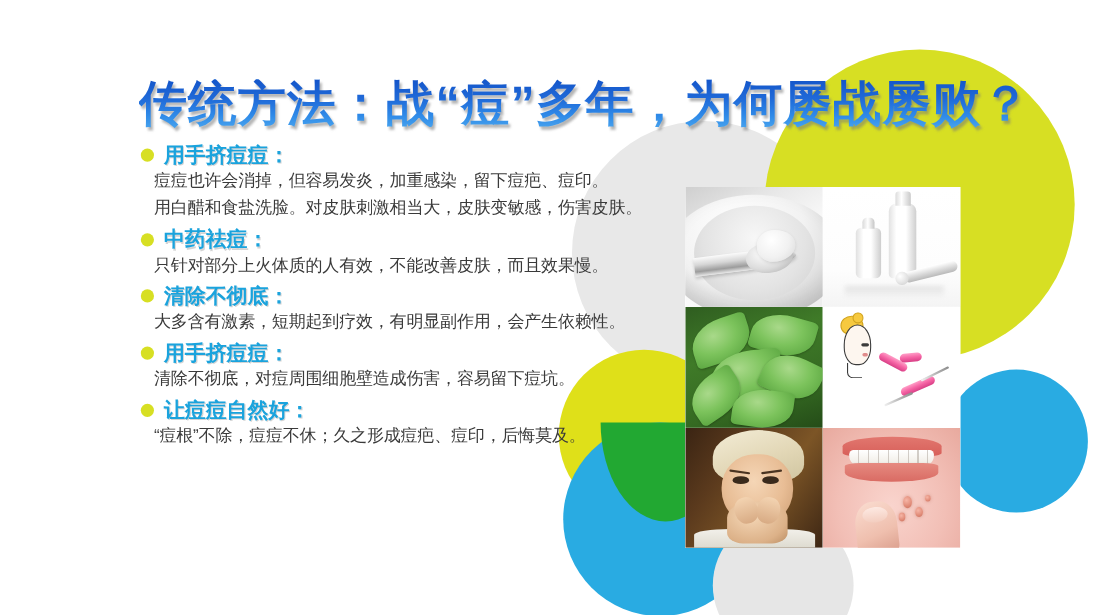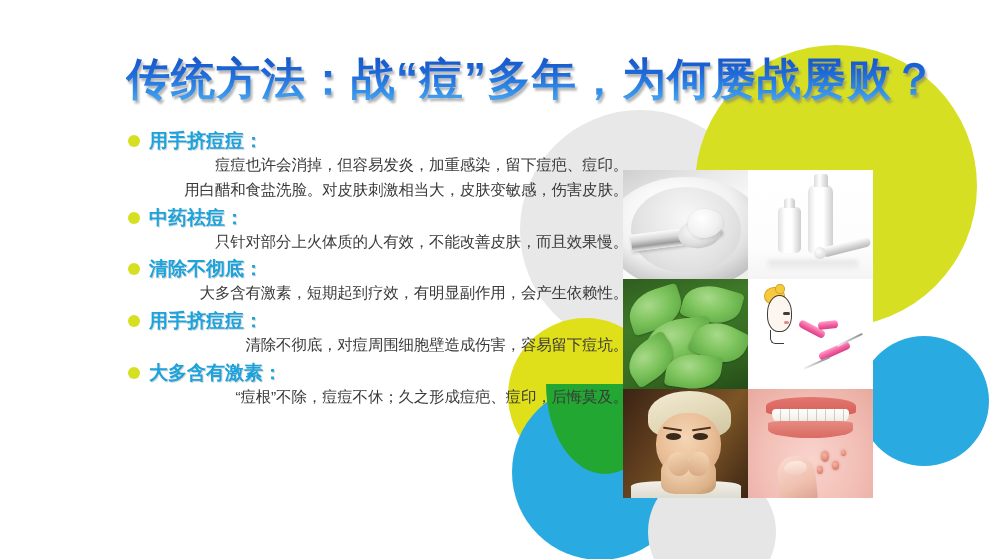--- a/index.html
+++ b/index.html
@@ -14,42 +14,42 @@
   #c-gray-top   { left:520px; top:110px; width:240px; height:240px; background:#e8e8e8; }
   #c-yellow-big { left:695px; top:45px;  width:282px; height:282px; background:#d7df23; }
   #c-yellow-mid { left:508px; top:318px; width:155px; height:155px; background:#dfe019; }
   #c-cyan-left  { left:512px; top:384px; width:176px; height:176px; background:#29abe2; }
   #c-green-ovl  { left:546px; top:384px; width:118px; height:90px;  background:#22a832;
                   border-radius:50% 50% 50% 50%/ 0 0 100% 100%; }
   #c-cyan-right { left:859px; top:336px; width:130px; height:130px; background:#29abe2; }
   #c-gray-bot   { left:648px; top:468px; width:128px; height:128px; background:#e6e6e6; }
 
   
-  #title-wrap { position:absolute; left:126px; top:56px; z-index:40; }
+  #title-wrap { position:absolute; left:126px; top:72px; z-index:40; }
   #page-title {
     font-size:44px; font-weight:bold; letter-spacing:1px; line-height:1.05;
     white-space:nowrap;
     background:linear-gradient(180deg,#1455c9 0%,#1f69d8 38%,#2f8ae8 72%,#4aa6ef 100%);
     -webkit-background-clip:text; background-clip:text; color:transparent;
     -webkit-text-fill-color:transparent;
     filter:drop-shadow(2px 3px 1px rgba(120,120,120,.55));
   }
 
   
   #bullets { position:absolute; left:128px; top:128px; width:500px; z-index:40; }
   .b-item { margin-bottom:5px; }
   .b-head { display:flex; align-items:center; gap:9px; margin-bottom:1px; }
   .b-dot  { width:12px; height:12px; border-radius:50%; background:#d7df23; flex:0 0 auto; }
   .b-title{
     font-size:19px; font-weight:bold; color:#1aa3dd; white-space:nowrap;
     text-shadow:1px 1px 0 rgba(160,160,160,.45);
   }
   .b-body {
     font-size:15.5px; color:#3a3a3a; line-height:1.28; white-space:nowrap;
-    margin-left:1px; letter-spacing:-.2px;text-align:right;
+    margin-left:12px; letter-spacing:-.2px;
   }
 
   
   #photo-grid {
     position:absolute; left:623px; top:170px; width:250px; height:328px;
     display:grid; grid-template-columns:1fr 1fr; grid-template-rows:1fr 1fr 1fr;
     background:#ffffff; z-index:45;
   }
   .cell { position:relative; overflow:hidden; background:#ffffff; }
 
@@ -233,21 +233,21 @@
       <span class="b-dot"></span>
       <span class="b-title">用手挤痘痘：</span>
     </div>
     <div class="b-body">清除不彻底，对痘周围细胞壁造成伤害，容易留下痘坑。</div>
   </div>
 
 
   <div class="b-item">
     <div class="b-head">
       <span class="b-dot"></span>
-      <span class="b-title">大多含有激素：</span>
+      <span class="b-title">让痘痘自然好：</span>
     </div>
     <div class="b-body">“痘根”不除，痘痘不休；久之形成痘疤、痘印，后悔莫及。</div>
   </div>
 
 </div>
 
 <div id="photo-grid">
 
   <div class="cell">
     <div class="salt-bg"></div>

